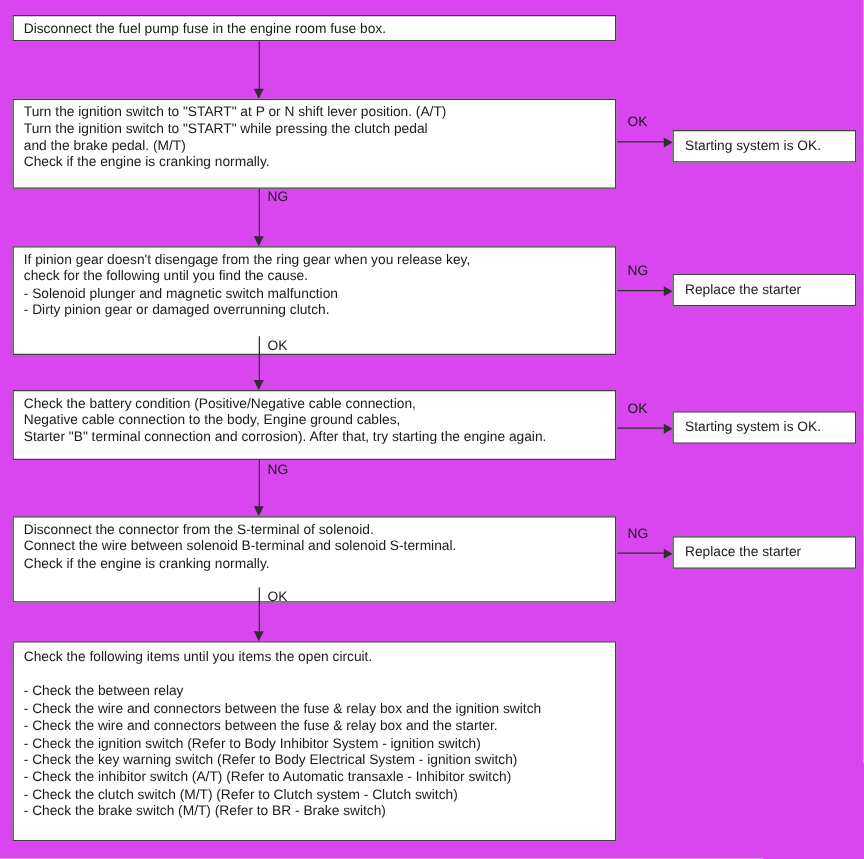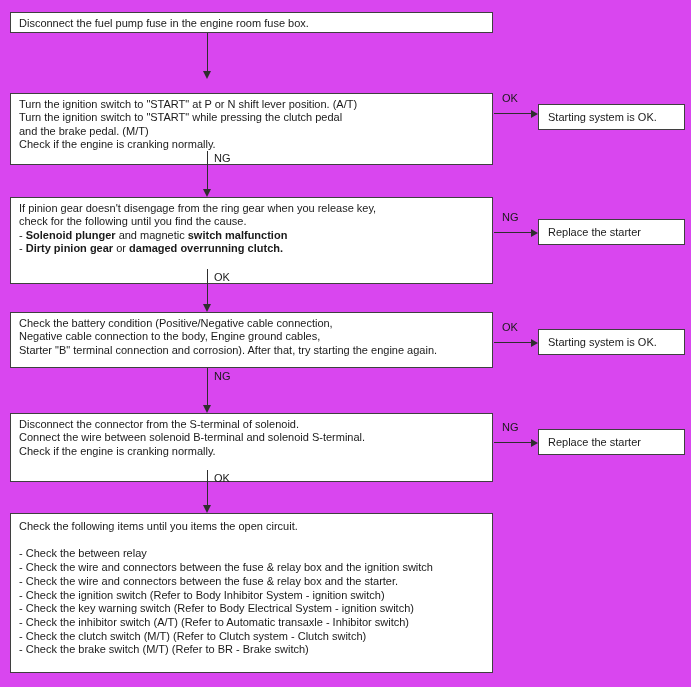--- a/index.html
+++ b/index.html
@@ -23,21 +23,21 @@
     border: 1px solid #3f3f3f;
     background: #ffffff;
   }
   .main-box {
     left: 10px;
     width: 483px;
     padding: 4px 8px;
     line-height: 13.4px;
   }
   .main-box .tline { white-space: nowrap; }
-  .b { font-weight: bold; }
+  .b { font-weight: normal; }
   .result-box {
     left: 538px;
     width: 147px;
     height: 26px;
     line-height: 24px;
     padding-left: 9px;
     white-space: nowrap;
   }
   .vline {
     position: absolute;
@@ -73,21 +73,21 @@
 </style>
 </head>
 <body>
 
 <div class="canvas">
 
   <div class="box main-box" style="top:12px; height:21px; padding-top:3px; line-height:14px;">
       <div class="tline"><span>Disconnect the fuel pump fuse in the engine room fuse box.</span></div>
     </div>
 
-  <div class="box main-box" style="top:93px; height:72px;">
+  <div class="box main-box" style="top:79px; height:72px;">
       <div class="tline"><span>Turn the ignition switch to "START" at P or N shift lever position. (A/T)</span></div>
       <div class="tline"><span>Turn the ignition switch to "START" while pressing the clutch pedal</span></div>
       <div class="tline"><span>and the brake pedal. (M/T)</span></div>
       <div class="tline"><span>Check if the engine is cranking normally.</span></div>
     </div>
 
   <div class="box main-box" style="top:197px; height:87px;">
       <div class="tline"><span>If pinion gear doesn't disengage from the ring gear when you release key,</span></div>
       <div class="tline"><span>check for the following until you find the cause.</span></div>
       <div class="tline"><span>- </span><span class="b">Solenoid plunger</span><span> and magnetic </span><span class="b">switch malfunction</span></div>

